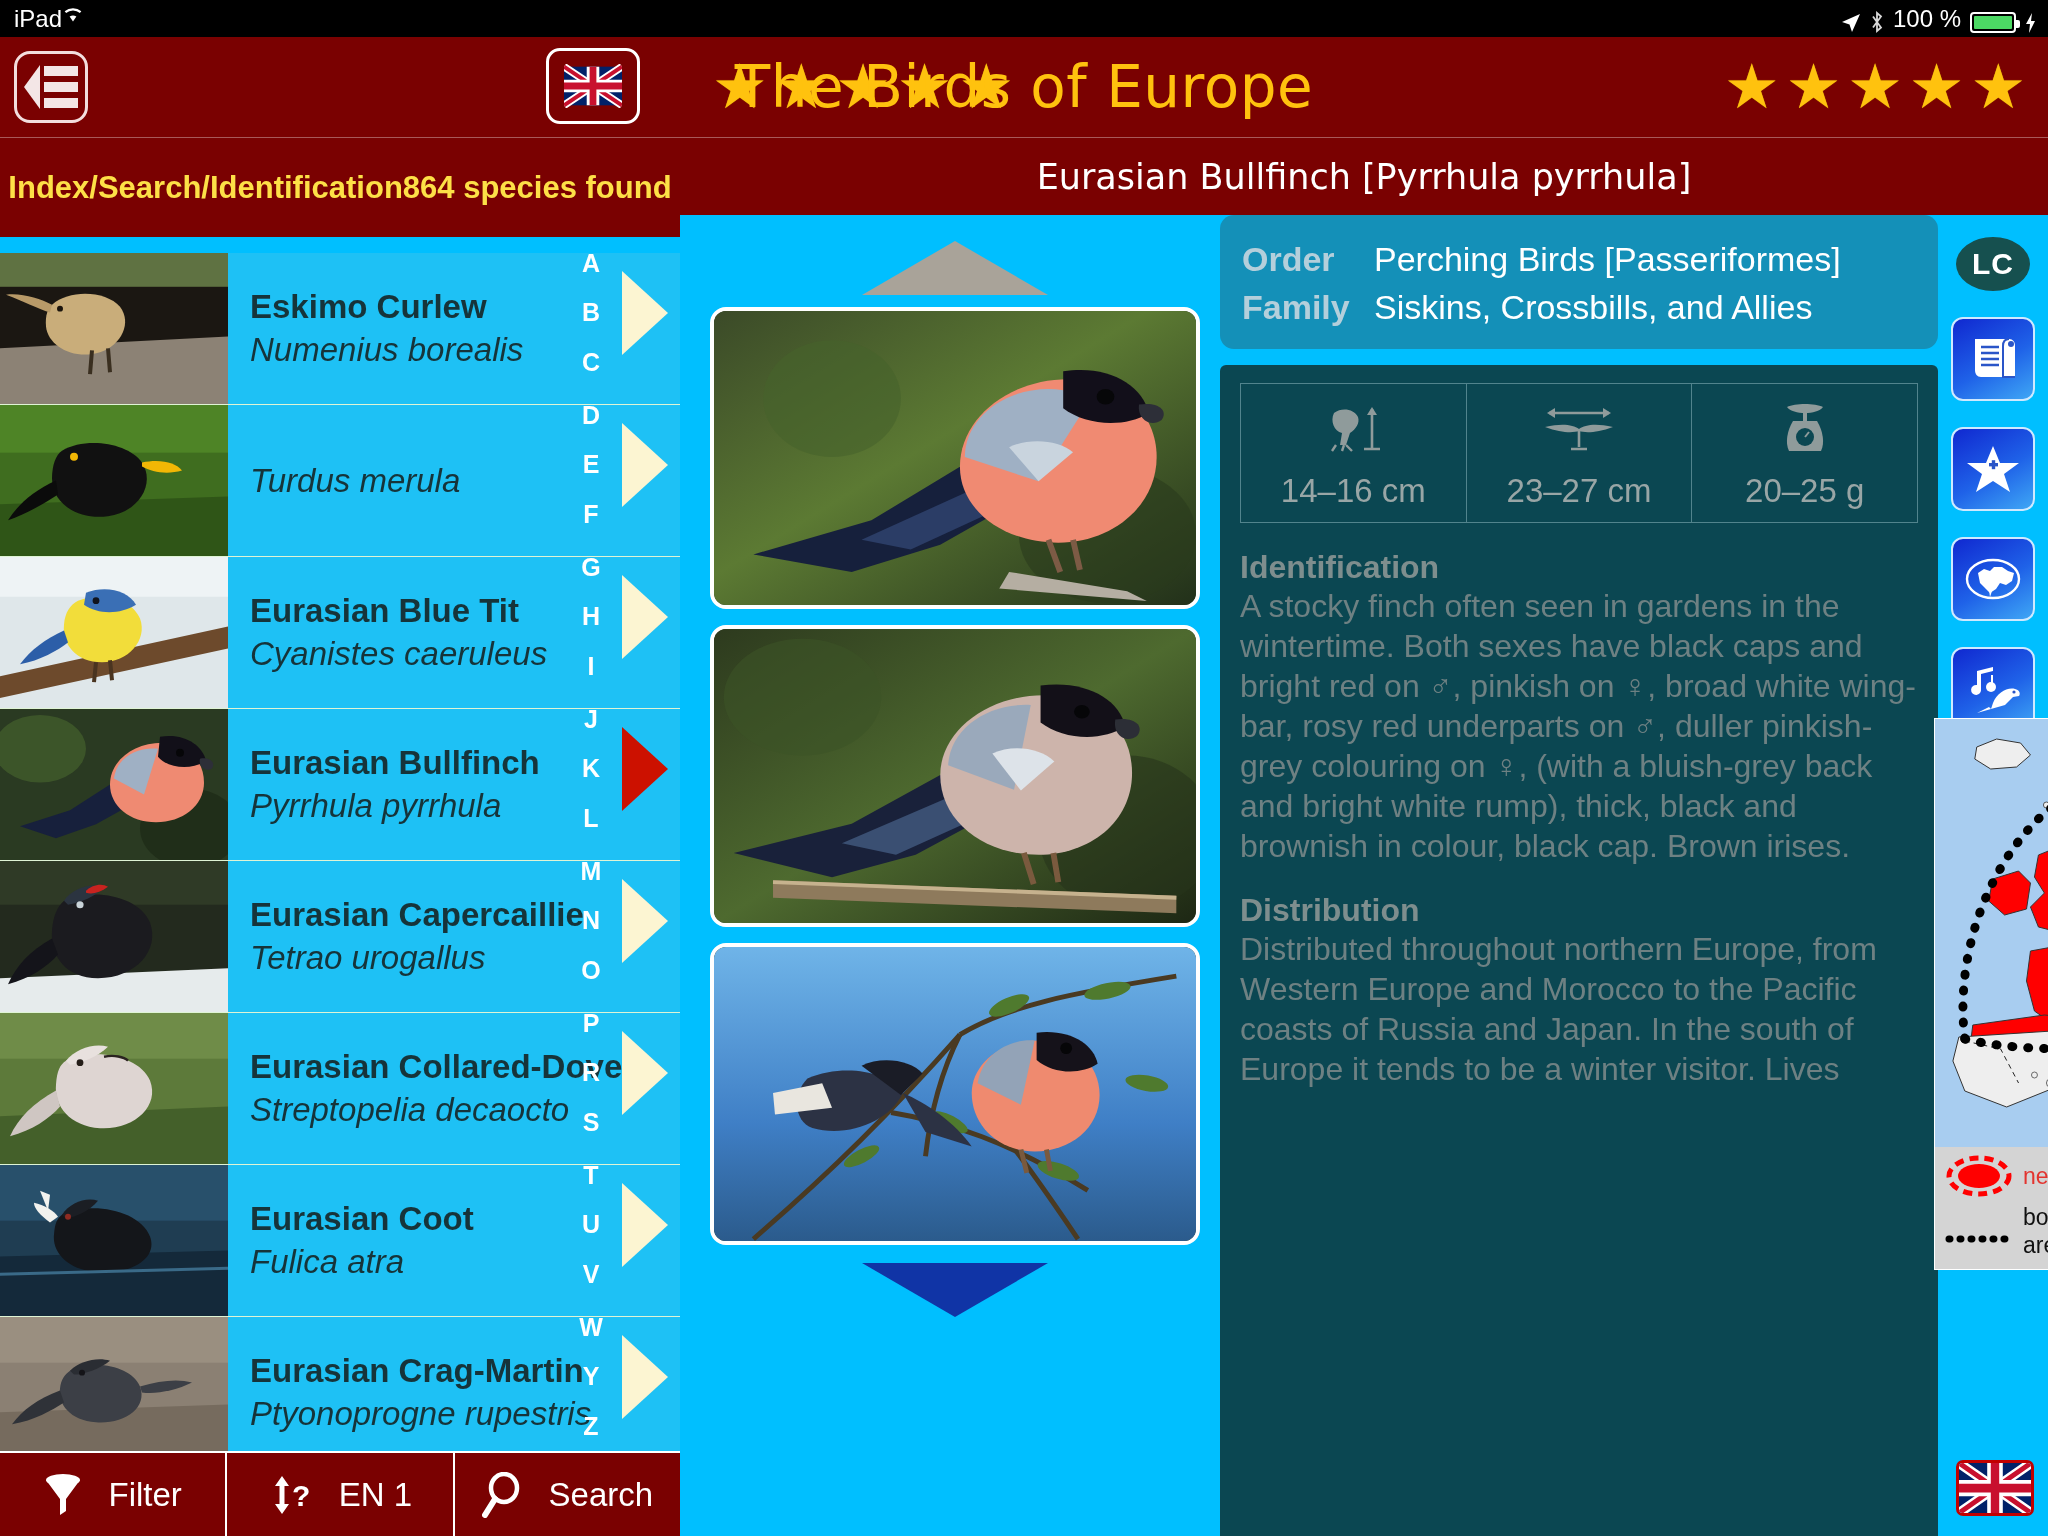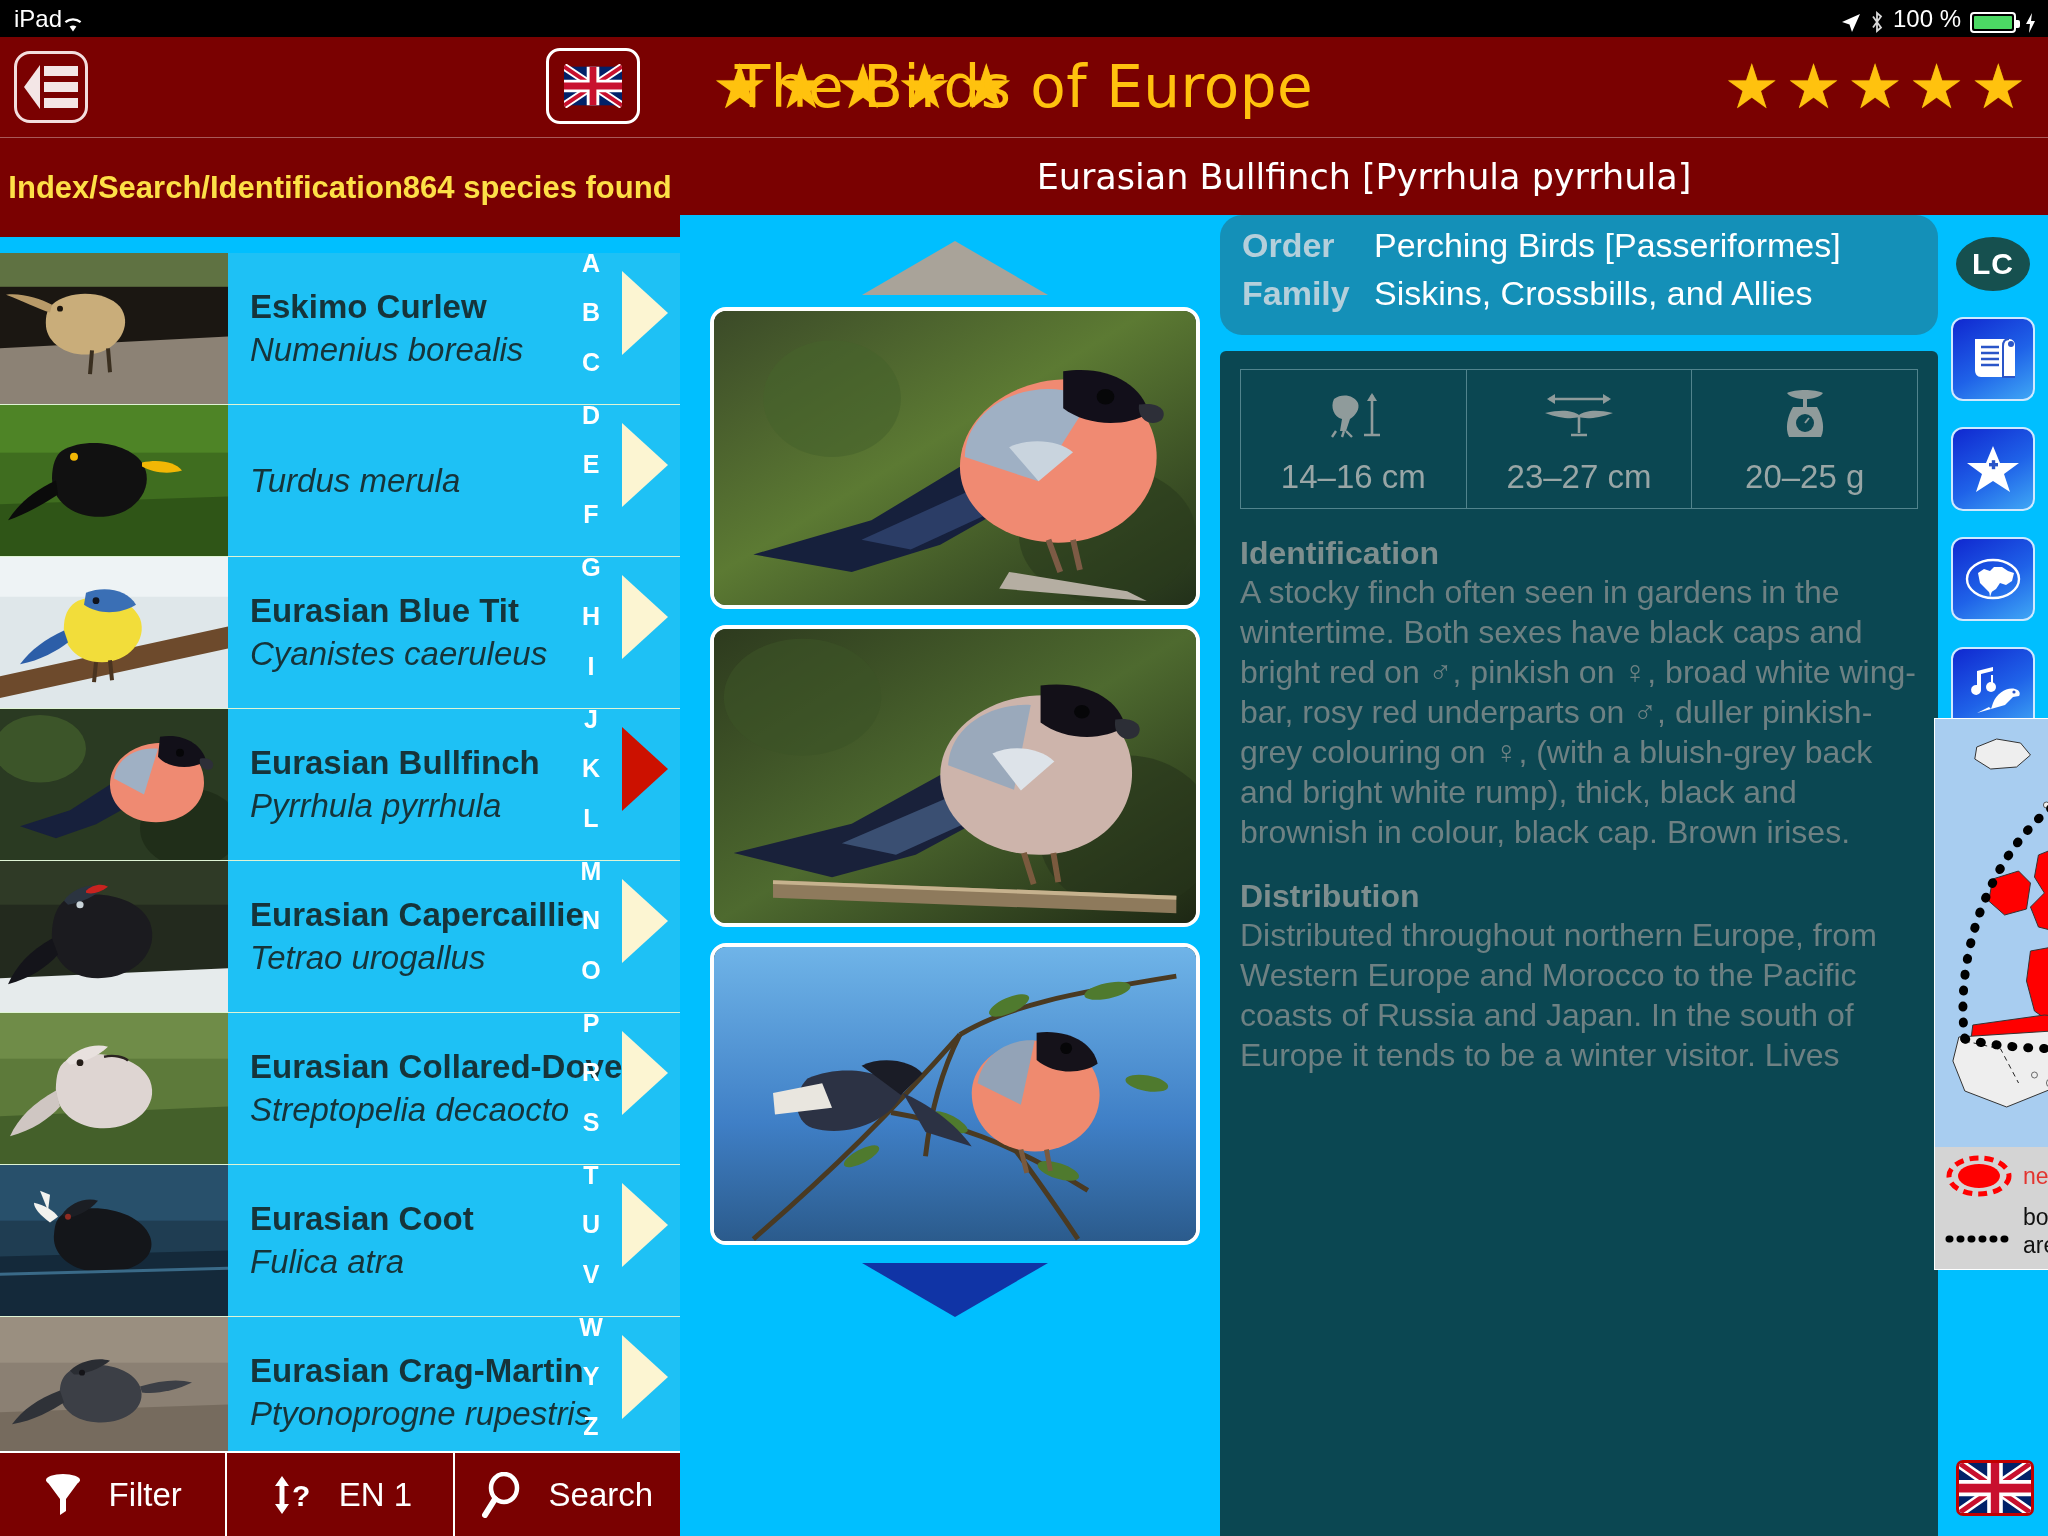--- a/index.html
+++ b/index.html
@@ -11,21 +11,21 @@
   }
   .screen { position: relative; width: 2048px; height: 1536px; background: #00bfff; }
 
   
   .statusbar {
     position: absolute; top: 0; left: 0; width: 2048px; height: 37px;
     background: #000; color: #fff;
     display: flex; align-items: center;
     font-size: 24px;
   }
-  .sb-left { display: flex; align-items: flex-end; padding-left: 14px; }
+  .sb-left { display: flex; align-items: flex-start; padding-left: 14px; }
   .sb-center { position: absolute; left: 0; right: 0; text-align: center; font-size: 24px; }
   .sb-right { margin-left: auto; display: flex; align-items: flex-end; gap: 9px; padding-right: 12px; }
   .wifi-ico { display:inline-block; width: 22px; height: 18px; position: relative; }
   .battery {
     width: 46px; height: 21px; border: 2px solid #fff; border-radius: 4px;
     position: relative; padding: 2px;
   }
   .battery::after {
     content: ""; position: absolute; right: -6px; top: 6px;
     width: 4px; height: 8px; background: #fff; border-radius: 0 2px 2px 0;
@@ -145,21 +145,21 @@
     border-top: 54px solid #1034a6; cursor: pointer;
   }
   .photo {
     width: 490px; height: 302px; margin: 0 auto 16px auto;
     border: 4px solid #fff; border-radius: 16px; overflow: hidden; position: relative;
     background: #2a3a22;
   }
 
   .info-col { position: absolute; left: 540px; top: 78px; width: 718px; height: 1321px; }
   .taxo-box {
-    background: #1490b8; border-radius: 22px; padding: 6px 22px 18px 22px; color: #fff;
+    background: #1490b8; border-radius: 14px; padding: 20px 22px 18px 22px; color: #fff;
   }
   .taxo-row { display: flex; align-items: baseline; font-size: 34px; line-height: 48px; }
   .taxo-label { width: 132px; flex: none; font-weight: bold; color: #b4cfdb; }
   .taxo-val { color: #fff; }
 
   .desc-box {
     margin-top: 16px; background: #0b4752; border-radius: 6px;
     height: 1192px; position: relative; overflow: hidden; padding: 18px 20px;
   }
   .measure-strip { display: flex; border: 1px solid #52848d; }

